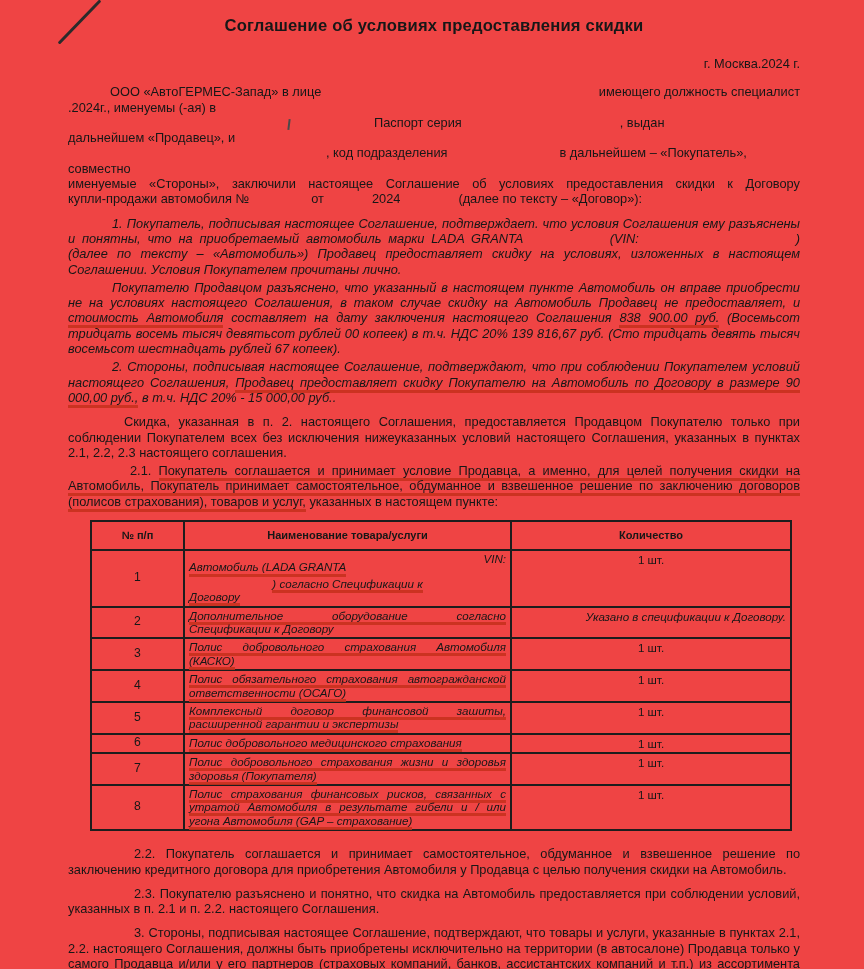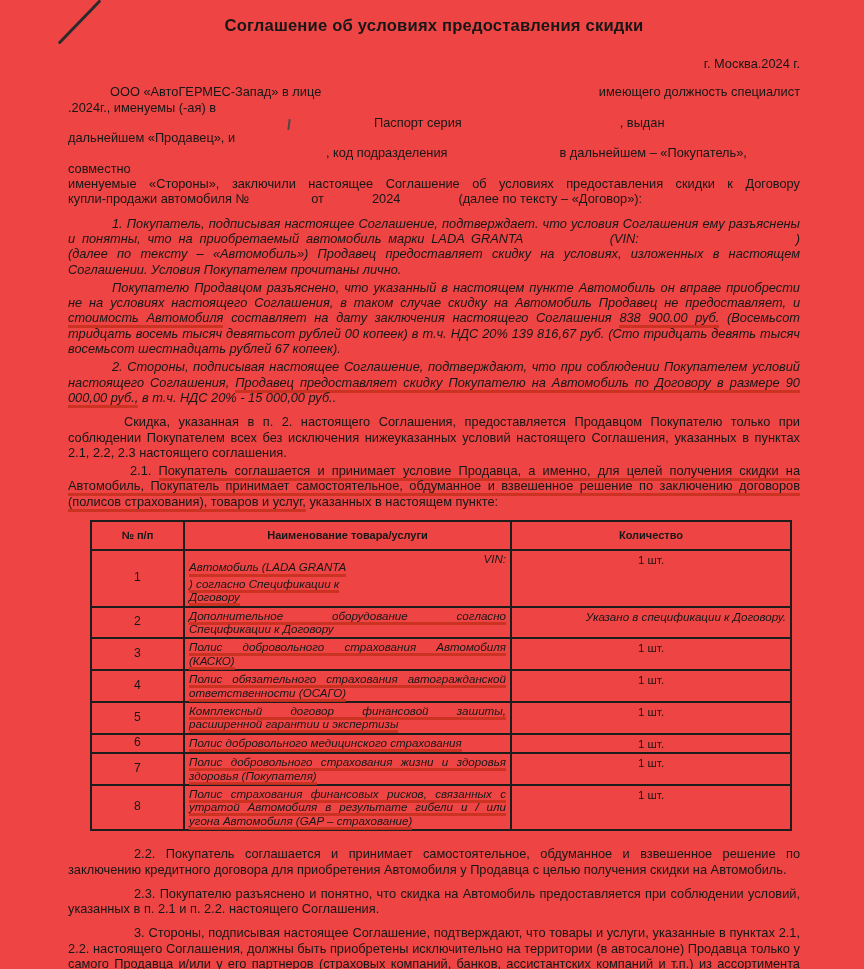--- a/index.html
+++ b/index.html
@@ -27,21 +27,21 @@
     background:#4a4a4a;transform:rotate(7deg);
   }
   .title{
     font-size:16.6px;font-weight:bold;text-align:center;
     margin:6px 0 20px 0;letter-spacing:.2px;line-height:20px;
   }
   .subtitle{padding-left:135px;margin-bottom:17px;}
   .cityrow{display:flex;justify-content:flex-end;margin-bottom:13px;margin-left:8px;}
   .preamble .line{min-height:15.3px;gap:26px;}
   .line.between{display:flex;justify-content:space-between;}
-  .line.right{text-align:left;}
+  .line.right{text-align:center;}
   .jl{text-align:justify;text-align-last:justify;}
   .sp{display:inline-block;height:1px;}
   .para{margin:3px 0;text-align:justify;}
   .para.gap-top{margin-top:9px;}
   .it{font-style:italic;}
   .ind44{text-indent:44px;}
   .ind56{text-indent:56px;}
   .ind62{text-indent:62px;}
   .ind66{text-indent:66px;}
   .ru{border-bottom:3px solid rgba(199,48,28,.88);margin-top:8px;}

